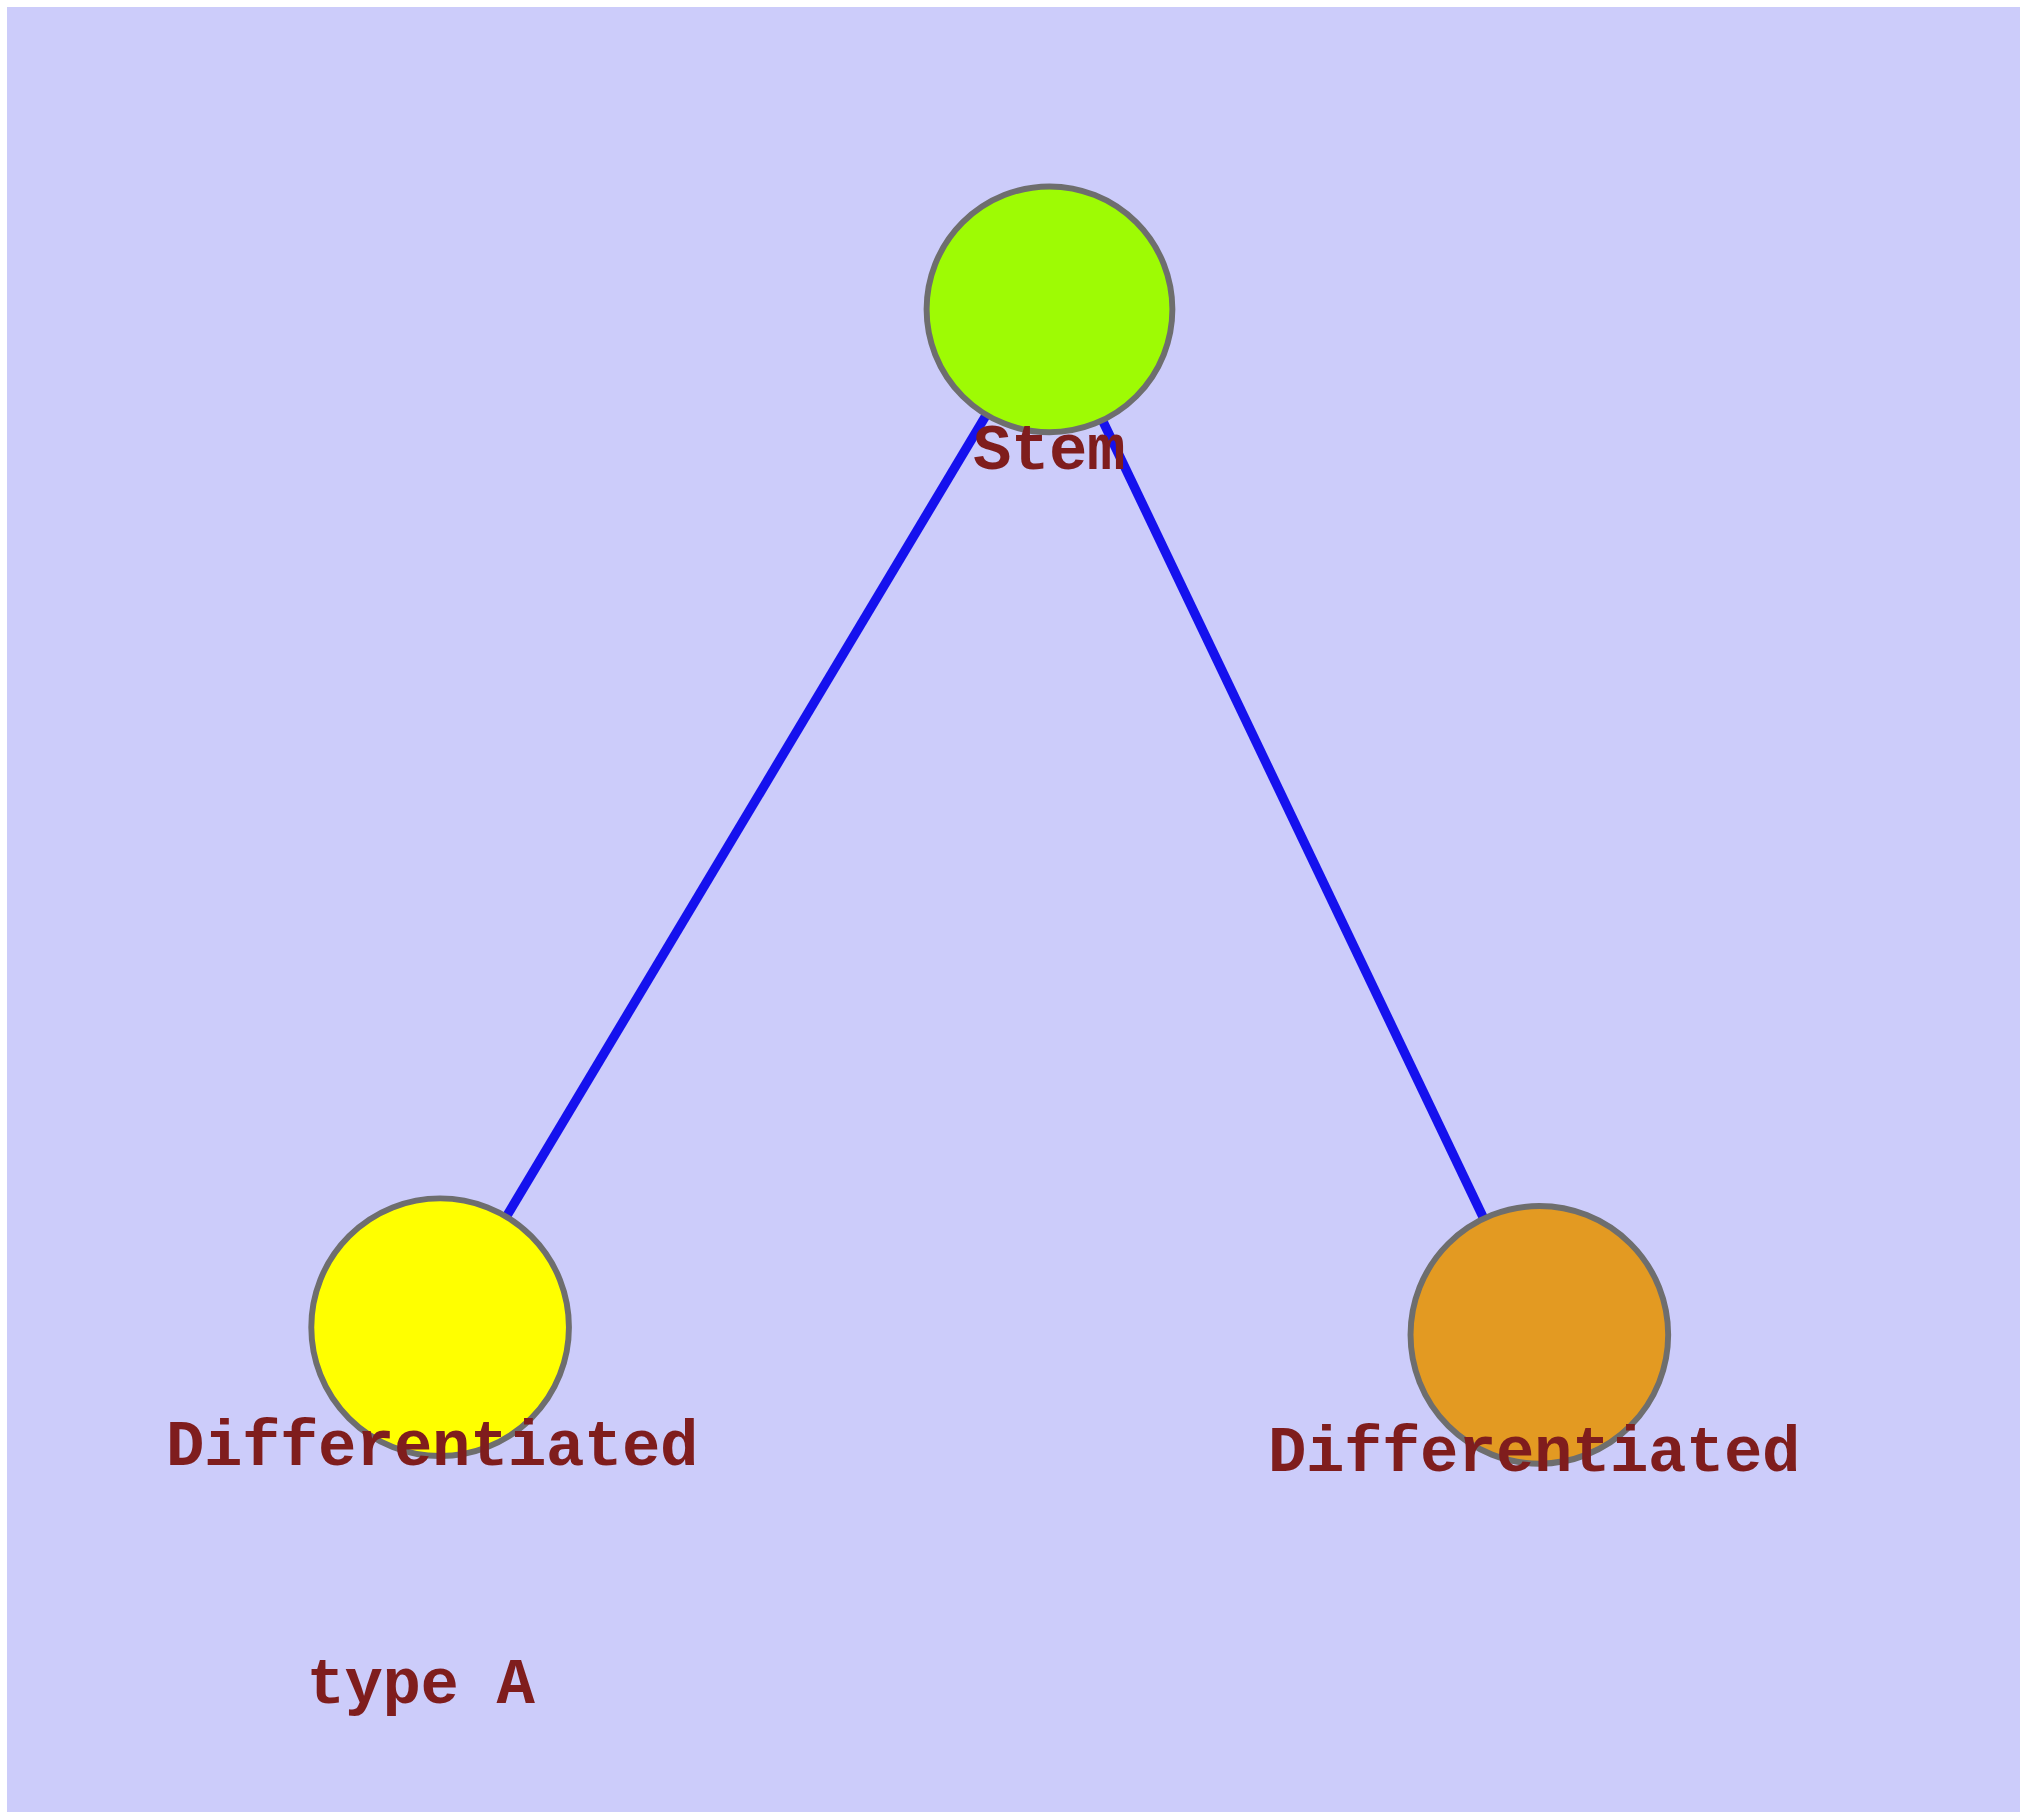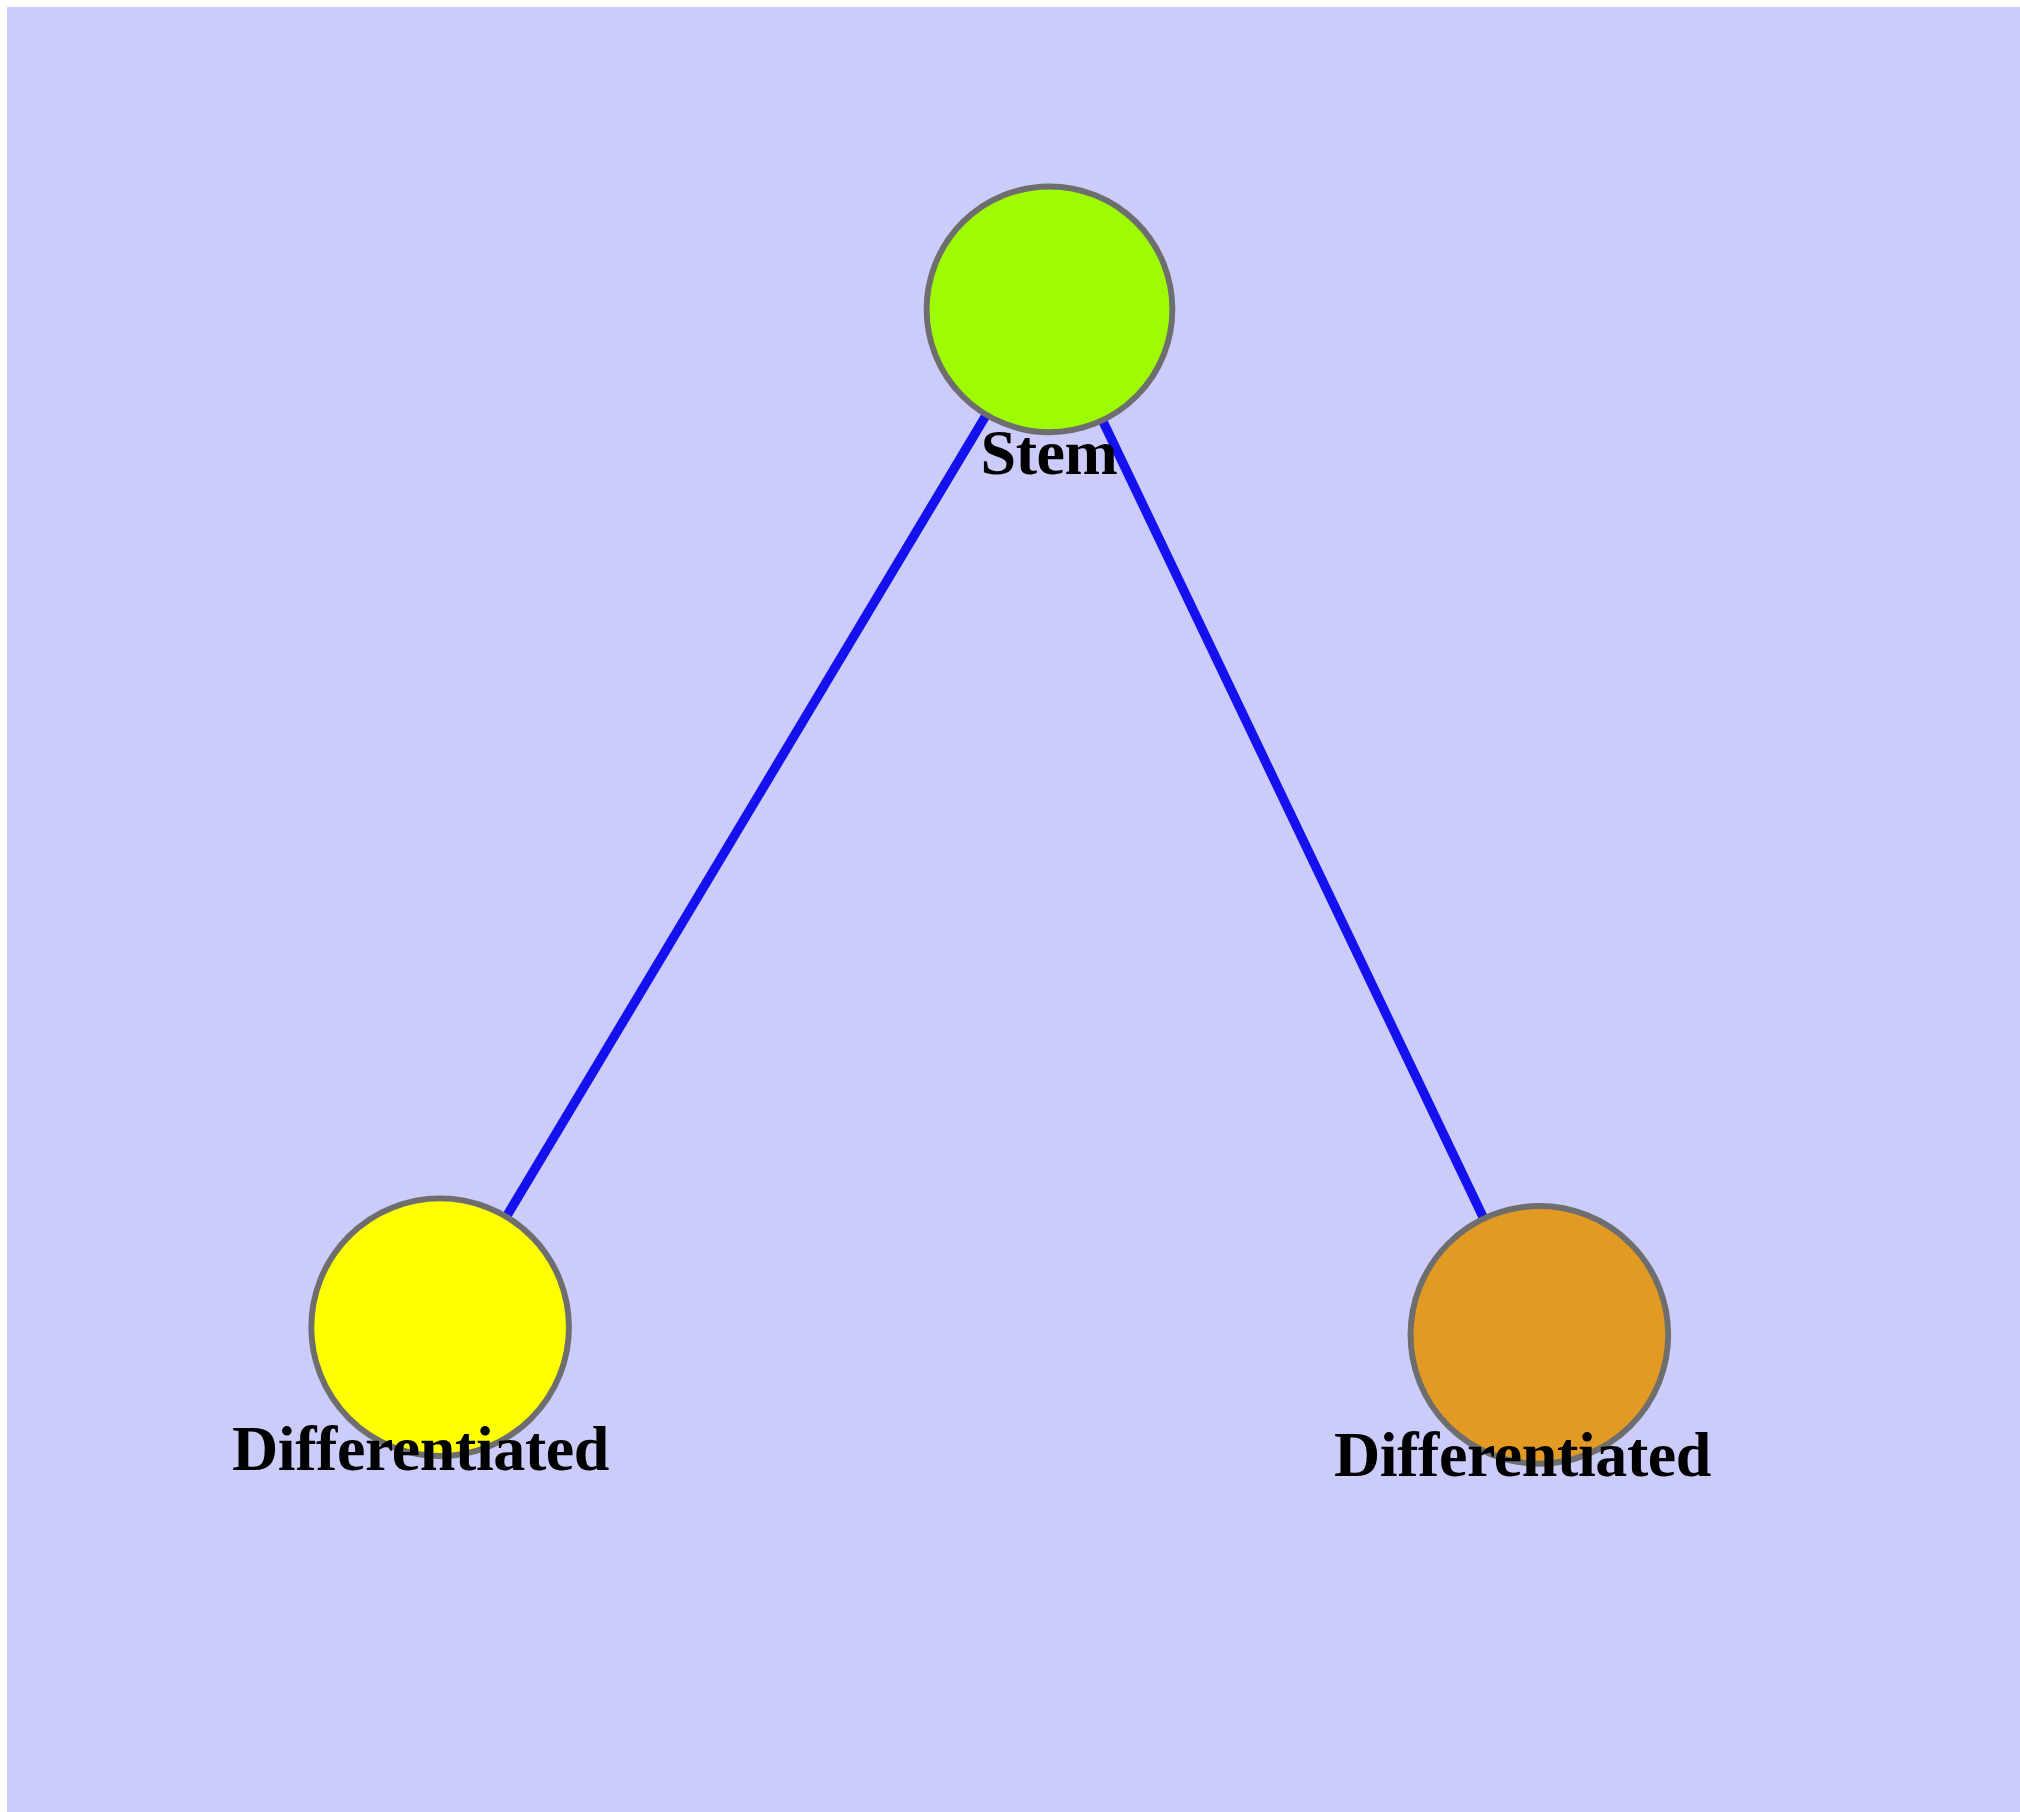--- a/index.html
+++ b/index.html
@@ -26,23 +26,23 @@
   }
   #graph-svg {
     position: absolute;
     left: 0;
     top: 0;
     width: 2021px;
     height: 1812px;
   }
   .node-label {
     position: absolute;
-    color: #000000;
+    color: #7f1d1d;
     font-weight: bold;
-    font-family: Liberation Serif, serif;
+    font-family: Liberation Mono, monospace;
     white-space: pre;
     text-align: center;
     line-height: 1.24;
     letter-spacing: -0.4px;
   }
   #label-stem {
     font-size: 64px;
     left: 888px;
     top: 254px;
     width: 322px;
@@ -80,20 +80,21 @@
       <circle cx="1816" cy="1575" r="152" fill="#e39a22" stroke="#6e6e6e" stroke-width="7"></circle>
     </g>
   </svg>
 
   <div class="node-label" id="label-stem">
     <div>Stem</div>
   </div>
 
   <div class="node-label" id="label-type-a">
     <div>Differentiated</div>
+    <div>type A</div>
   </div>
 
   <div class="node-label" id="label-type-b">
     <div>Differentiated</div>
   </div>
 
 </div>
 
 
 </body></html>

